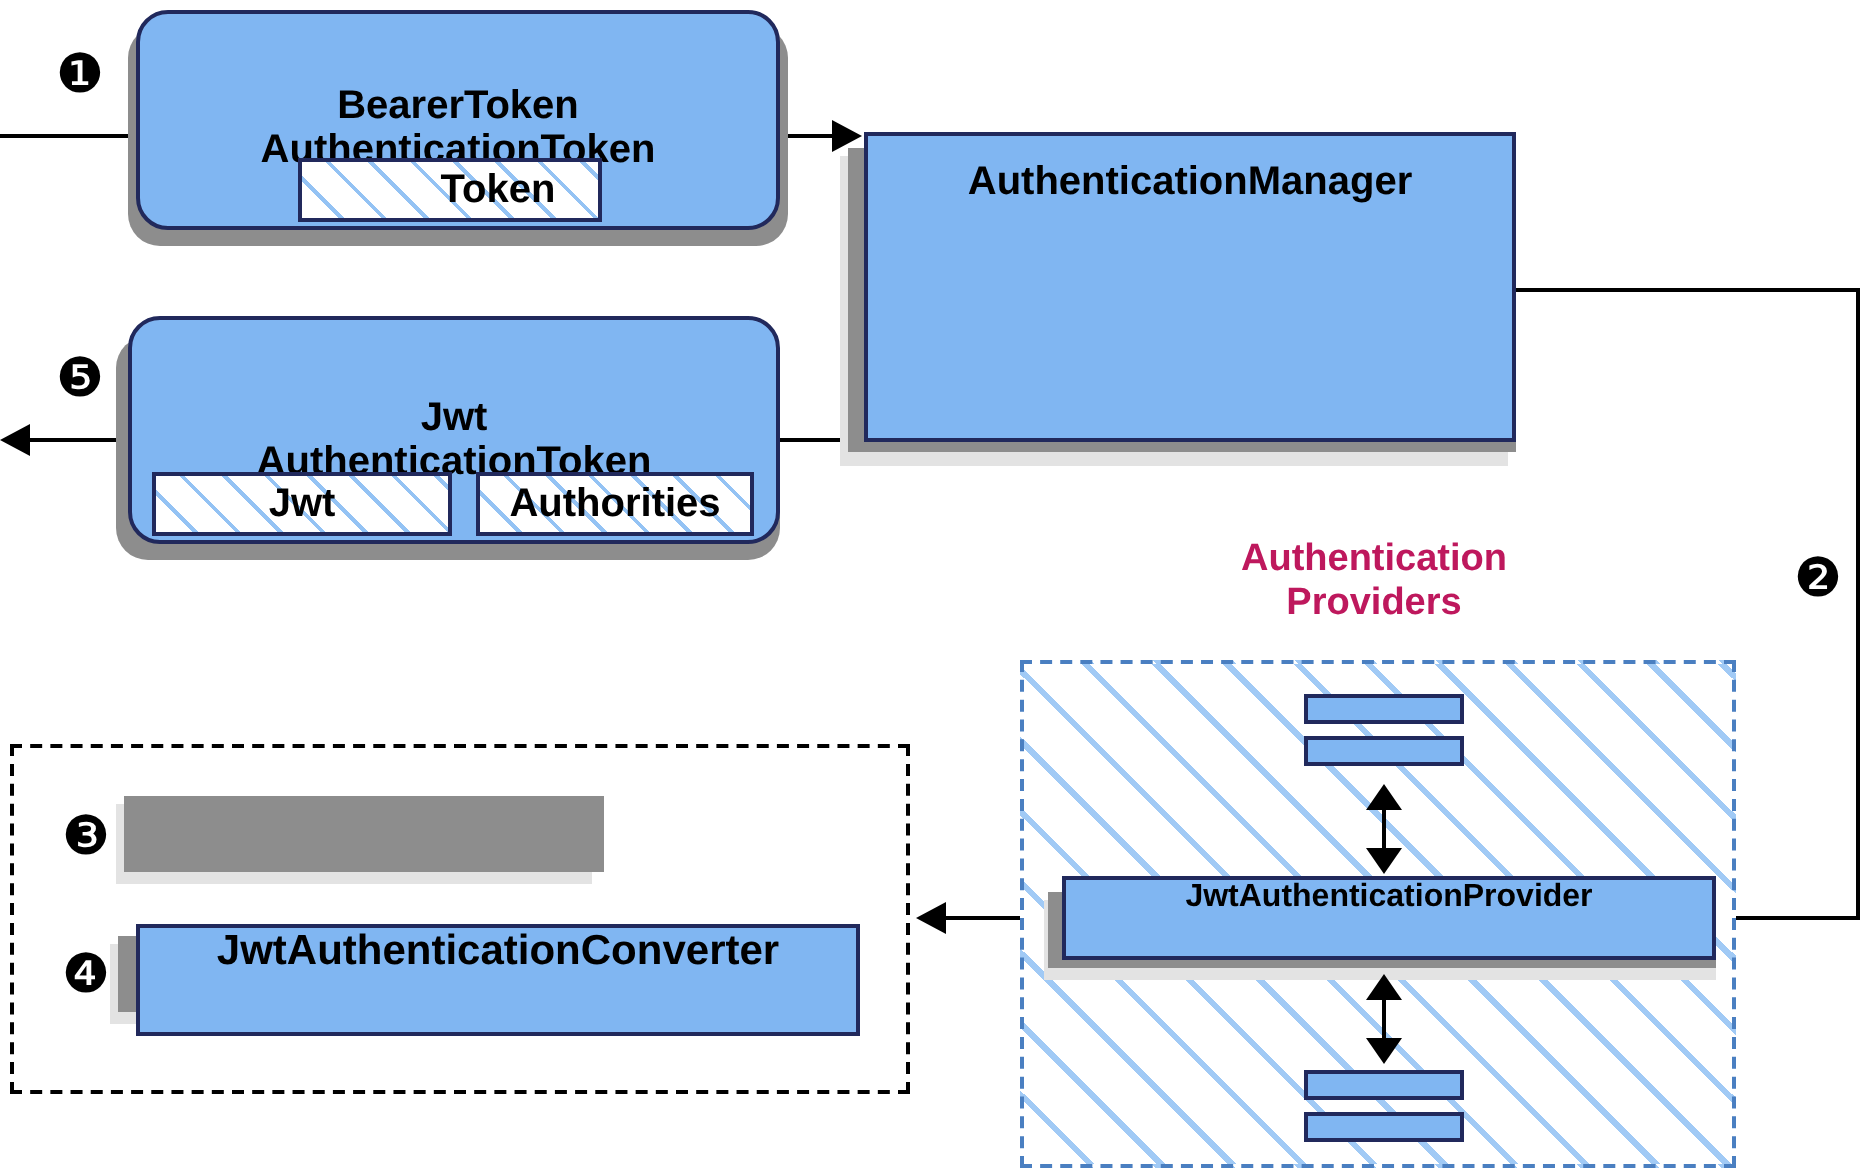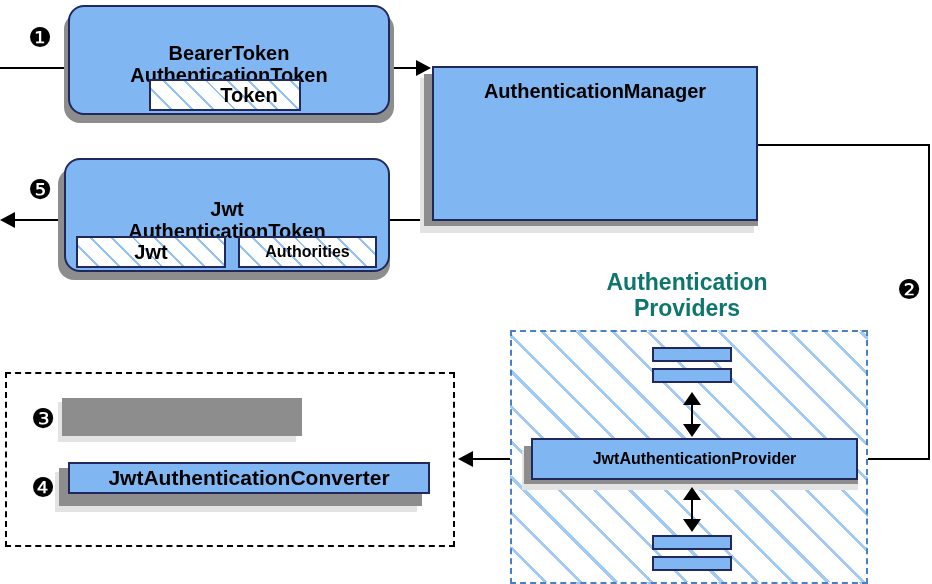--- a/index.html
+++ b/index.html
@@ -23,21 +23,20 @@
   }
   .shadow-light {
     background: #e3e3e3;
   }
 
   
   .node {
     background: #80b6f2;
     border: 2px solid #21295c;
     display: flex;
-    align-items: center;
     justify-content: center;
     text-align: center;
     color: #000000;
     font-weight: bold;
     line-height: 1.12;
   }
   .node.rounded { border-radius: 16px; }
 
   
   .hatch-white {
@@ -114,23 +113,23 @@
   .badge {
     color: #000000;
     font-size: 27px;
     line-height: 1;
     font-family: "DejaVu Sans", sans-serif;
     text-align: center;
   }
 
   
   .caption {
-    color: #0f766e;
+    color: #be185d;
     font-weight: bold;
-    font-size: 23px;
+    font-size: 19px;
     text-align: center;
     line-height: 1.15;
   }
 </style>
 </head>
 <body>
 
 <div id="canvas">
 
   <div class="abs line-h" style="left:0px; top:67px; width:78px;"></div>
@@ -169,21 +168,21 @@
   <div class="abs shadow-dark rounded" style="left:58px; top:168px; width:332px; height:112px; border-radius:16px;"></div>
   <div class="abs node rounded" style="left:64px; top:158px; width:326px; height:114px; flex-direction:column; padding-top:6px; font-size:20px;">
     <div style="margin-top:4px;">
       <div>Jwt</div>
       <div>AuthenticationToken</div>
     </div>
   </div>
   <div class="abs hatch-white" style="left:76px; top:236px; width:150px; height:32px; font-size:20px;">
     <span>Jwt</span>
   </div>
-  <div class="abs hatch-white" style="left:238px; top:236px; width:139px; height:32px; font-size:16px;">
+  <div class="abs hatch-white" style="left:238px; top:236px; width:139px; height:32px; font-size:20px;">
     <span>Authorities</span>
   </div>
 
   <div class="abs badge" style="left:25px; top:176px; width:30px;">
     <span>❺</span>
   </div>
 
   <div class="abs shadow-light" style="left:420px; top:78px; width:334px; height:155px;"></div>
   <div class="abs shadow-dark" style="left:424px; top:74px; width:334px; height:152px;"></div>
   <div class="abs node" style="left:432px; top:66px; width:326px; height:155px; flex-direction:column; justify-content:flex-start; padding-top:12px; font-size:20px;">
@@ -225,21 +224,21 @@
 
   <div class="abs shadow-light" style="left:58px; top:402px; width:238px; height:40px;"></div>
   <div class="abs shadow-dark" style="left:62px; top:398px; width:240px; height:38px;"></div>
 
   <div class="abs badge" style="left:28px; top:405px; width:30px;">
     <span>❸</span>
   </div>
 
   <div class="abs shadow-light" style="left:55px; top:472px; width:362px; height:40px;"></div>
   <div class="abs shadow-dark" style="left:59px; top:468px; width:363px; height:38px;"></div>
-  <div class="abs node" style="left:68px; top:462px; width:362px; height:32px; font-size:21px;">
+  <div class="abs node" style="left:68px; top:462px; width:362px; height:56px; font-size:21px;">
     <span>JwtAuthenticationConverter</span>
   </div>
 
   <div class="abs badge" style="left:28px; top:474px; width:30px;">
     <span>❹</span>
   </div>
 
 </div>
 
 </body></html>

